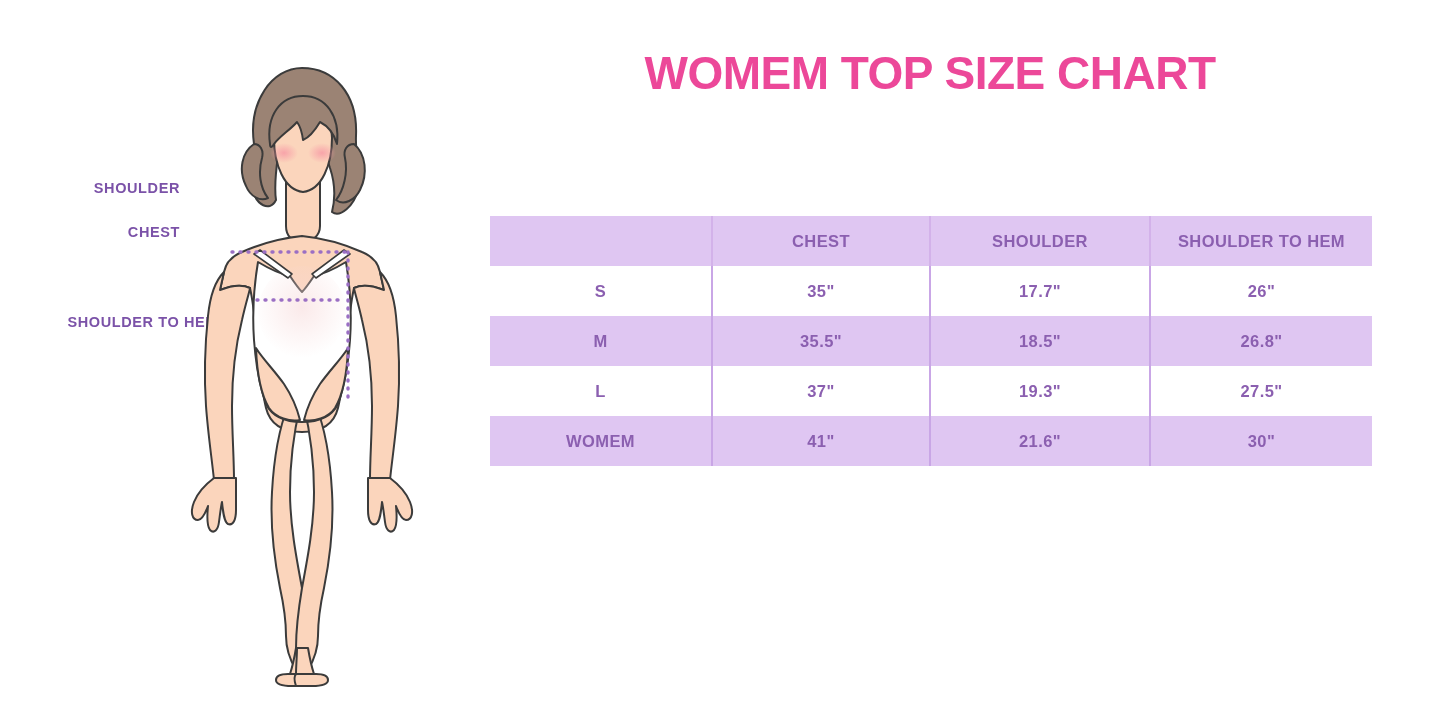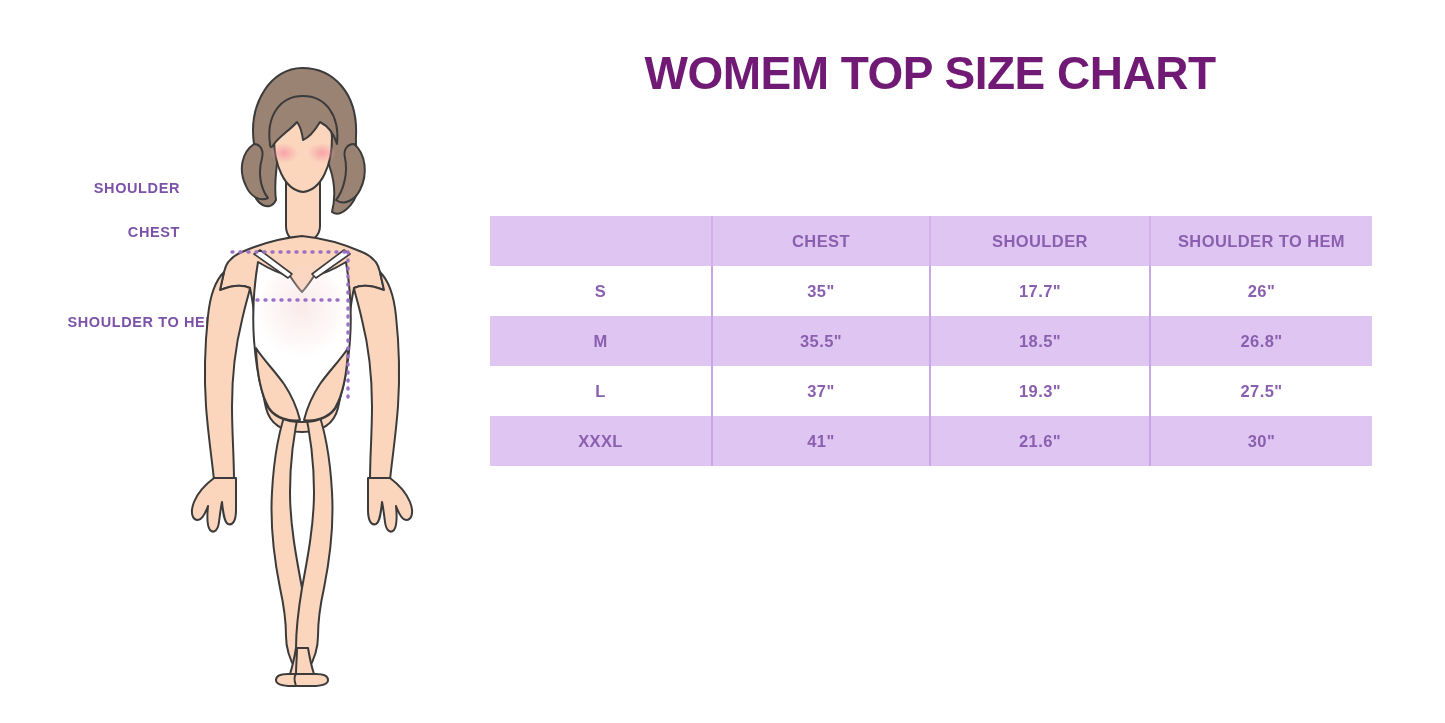--- a/index.html
+++ b/index.html
@@ -23,21 +23,21 @@
   
   #chart-title {
     position: absolute;
     left: 480px;
     top: 46px;
     width: 900px;
     text-align: center;
     font-size: 46px;
     font-weight: 800;
     letter-spacing: -0.5px;
-    color: #701a75;
+    color: #ec4899;
     font-family: "Liberation Sans", sans-serif;
     white-space: nowrap;
   }
 
   
   #figure-illustration {
     position: absolute;
     left: 150px;
     top: 40px;
     width: 300px;
@@ -319,21 +319,21 @@
         <td>18.5"</td>
         <td>26.8"</td>
       </tr>
       <tr class="row-odd">
         <td>L</td>
         <td>37"</td>
         <td>19.3"</td>
         <td>27.5"</td>
       </tr>
       <tr class="row-even">
-        <td>XXXL</td>
+        <td>WOMEM</td>
         <td>41"</td>
         <td>21.6"</td>
         <td>30"</td>
       </tr>
     </tbody>
   </table>
 
 </div>
 
 </body></html>

